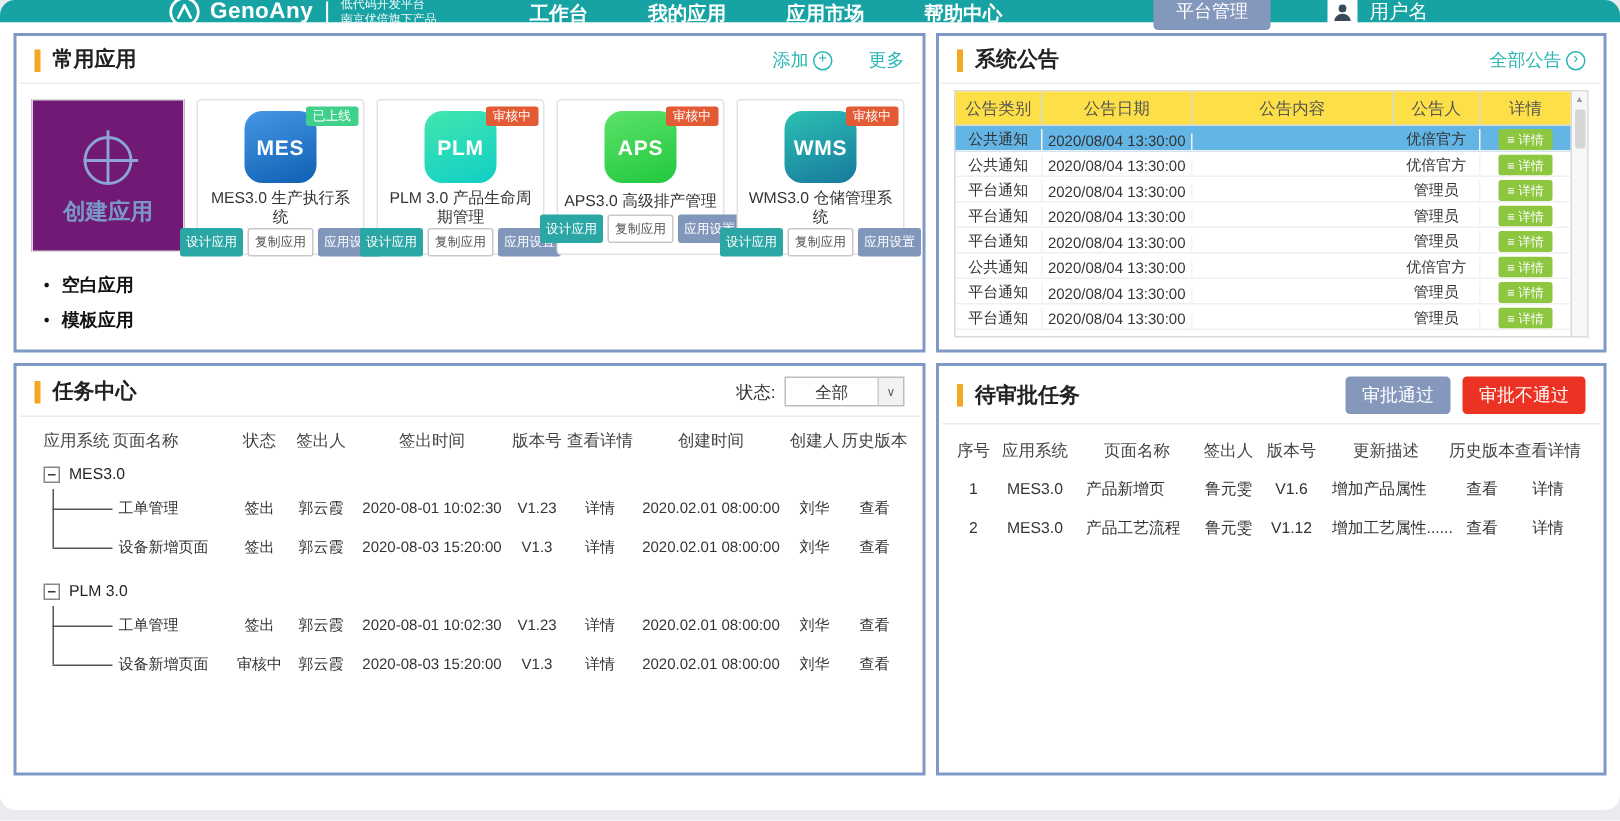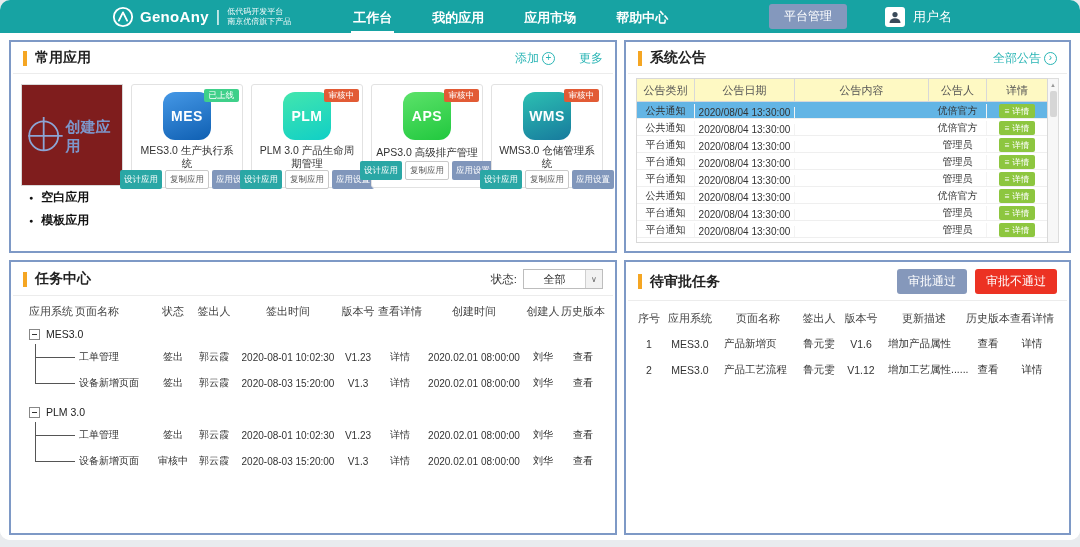--- a/index.html
+++ b/index.html
@@ -5,21 +5,21 @@
   * { margin:0; padding:0; box-sizing:border-box; }
   html,body { width:1080px; height:547px; }
   body {
     background:#e9ebee;
     font-family:"Liberation Sans","DejaVu Sans",sans-serif;
     overflow:hidden;
   }
   .app { width:1080px; height:540px; background:#fff; border-radius:10px; overflow:hidden; }
 
   
-  .top { height:33px; background:#17a3a3; display:flex; align-items:center; color:#fff; }
+  .top { height:15px; background:#17a3a3; display:flex; align-items:center; color:#fff; }
   .logo-wrap { display:flex; align-items:center; margin-left:112px; }
   .logo-text { font-size:15px; font-weight:bold; margin-left:6px; letter-spacing:.3px; }
   .logo-sep { font-size:17px; font-weight:400; margin:0 7px; opacity:.95; }
   .tagline { font-size:8px; line-height:10px; opacity:.95; }
   .main-nav { display:flex; gap:36px; margin-left:60px; font-size:13px; font-weight:bold; }
   .nav-item { cursor:pointer; padding:8px 2px 4px; border-bottom:2px solid transparent; }
   .nav-item.active { border-bottom:2px solid #fff; }
   .spacer { flex:1; }
   .platform-btn { background:#8498bd; color:#fff; border:none; font-size:12px; padding:4px 15px; border-radius:3px; cursor:pointer; font-family:inherit; }
   .user { display:flex; align-items:center; gap:8px; margin-left:38px; margin-right:128px; font-size:13px; cursor:pointer;justify-content:center; }
@@ -32,40 +32,40 @@
   .pbar { width:4px; height:15px; background:#f5a623; margin-right:8px; flex:none; }
   .ptitle { font-size:14px; font-weight:bold; color:#222; }
   .phead-right { margin-left:auto; display:flex; align-items:center; gap:24px; }
   .tlink { color:#2ab5b5; font-size:12px; display:flex; align-items:center; gap:3px; cursor:pointer; }
   .circle-ico { width:13px; height:13px; border:1px solid #2ab5b5; border-radius:50%; display:inline-flex; align-items:center; justify-content:center; font-size:10px; line-height:1; }
   .panel-divider { height:1px; background:#ececec; margin:0 2px; flex:none; }
 
   
   .apps-body { display:flex; gap:8px; padding:10px 10px 0; }
   .create-col { width:102px; flex:none; }
-  .create-card { border:1px solid #d9d9d9; height:102px; display:flex; flex-direction:row; align-items:center; justify-content:center; cursor:pointer; background:#7f1d1d; }
+  .create-card { border:1px solid #d9d9d9; height:102px; display:flex; flex-direction:column; align-items:center; justify-content:center; cursor:pointer; background:#701a75; }
   .create-label { color:#7d96ca; font-weight:bold; font-size:15px; margin-top:3px; }
-  .create-options { list-style:none; padding-left:8px; font-size:12px; font-weight:bold; color:#111; }
+  .create-options { list-style:none; margin-top:11px; padding-left:8px; font-size:12px; font-weight:bold; color:#111; }
   .create-options li { line-height:23px; display:flex; align-items:center; gap:8px; cursor:pointer; }
   .bullet { font-size:7px; }
   .cards { display:flex; gap:8px; }
   .card { width:112px; height:104px; border:1px solid #e2e2e2; border-radius:3px; position:relative; display:flex; flex-direction:column; align-items:center; padding-top:7px; background:#fff; }
   .card-icon { width:48px; height:48px; border-radius:12px; color:#fff; font-weight:bold; font-size:14px; display:flex; align-items:center; justify-content:center; letter-spacing:.5px; flex:none; }
   .badge { position:absolute; top:4px; right:3px; color:#fff; font-size:8.5px; padding:2px 5px; border-radius:2px; line-height:1; }
   .card-name { font-size:10.5px; color:#333; text-align:center; line-height:13px; margin-top:4px; padding:0 4px; height:26px; display:flex; align-items:center; justify-content:center; }
   .card-btns { display:flex; gap:3px; margin-top:auto; margin-bottom:7px; }
   .cbtn { font-size:8.5px; padding:2.5px 4px; border-radius:2px; border:none; cursor:pointer; white-space:nowrap; font-family:inherit; }
   .b-design { background:#2aa7a5; color:#fff; }
   .b-copy { background:#fff; border:1px solid #c9c9c9; color:#555; }
   .b-set { background:#8096bb; color:#fff; }
 
   
   .ann-body { padding:4px 10px 8px; display:flex; flex:1; min-height:0; }
   .ann-table { flex:1; border:1px solid #d8d8d8; display:flex; flex-direction:column; }
-  .ann-header { display:flex; background:#fef9c3; border-bottom:1px solid #d8d8d8; height:23px; align-items:stretch; flex:none; }
+  .ann-header { display:flex; background:#fde047; border-bottom:1px solid #d8d8d8; height:23px; align-items:stretch; flex:none; }
   .ann-header .ann-cell { color:#555; font-size:11px; border-right:1px solid #d8d8d8; display:flex; align-items:center; justify-content:center; }
   .ann-header .ann-cell:last-child { border-right:none; }
   .ann-cell { text-align:center; overflow:hidden; white-space:nowrap; }
   .n0{width:58px;flex:none;} .n1{width:100px;flex:none;} .n2{flex:1;} .n3{width:58px;flex:none;} .n4{width:60px;flex:none;}
   .ann-row { display:flex; align-items:flex-end; height:17px; border-bottom:1px solid #efefef; cursor:pointer; }
   .ann-row .ann-cell { font-size:10px; color:#333; border-right:1px solid #f3f3f3; display:flex; align-items:center; justify-content:center; }
   .ann-row .ann-cell:last-child { border-right:none; }
   .ann-row.sel { background:#63b5e5; }
   .detail-btn { background:#8dc63f; color:#fff; border:none; border-radius:2px; font-size:8.5px; padding:1px 6px; line-height:12px; cursor:pointer; font-family:inherit; }
   .ann-scroll { width:11px; border:1px solid #ddd; border-left:none; background:#f7f7f7; display:flex; flex-direction:column; align-items:center; flex:none; }

